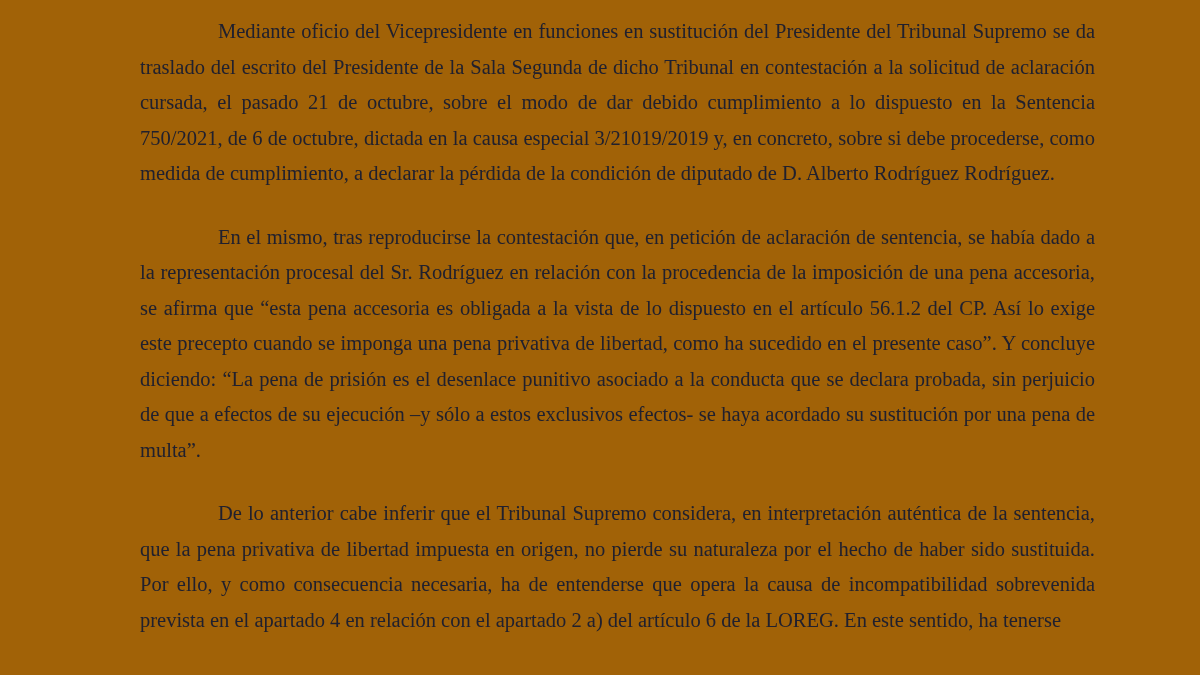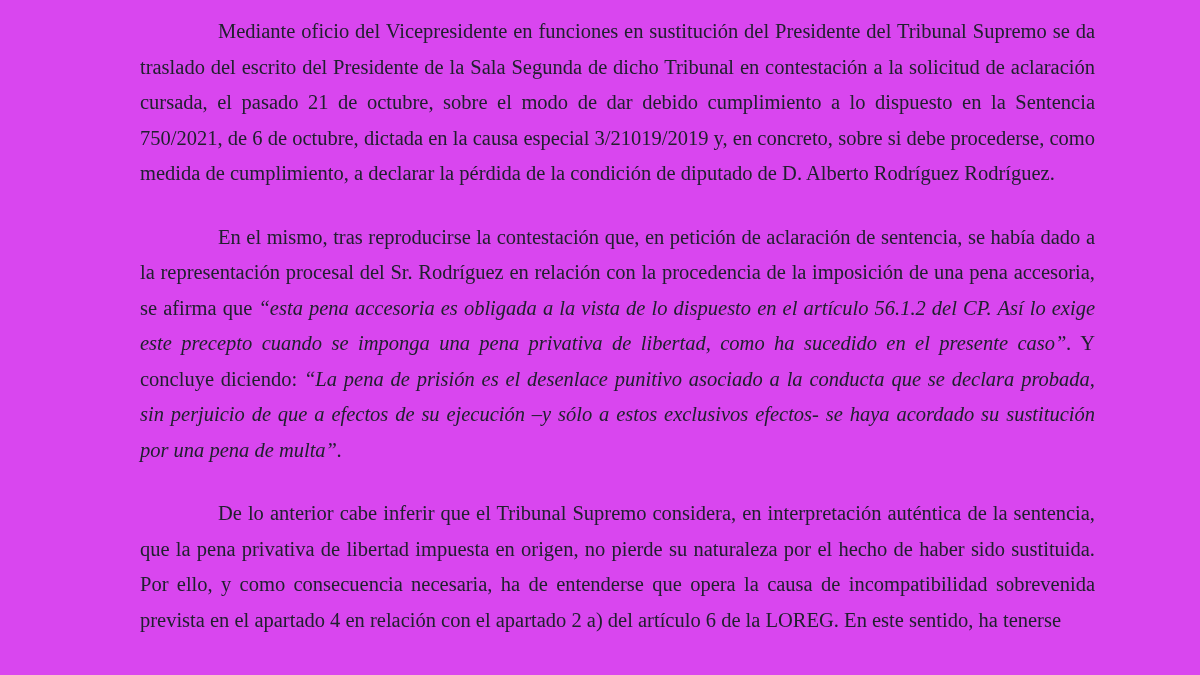--- a/index.html
+++ b/index.html
@@ -11,21 +11,21 @@
     width: 1200px;
     height: 675px;
     overflow: hidden;
     font-family: "Liberation Serif", "DejaVu Serif", serif;
     color: #1b1b2b;
   }
   .page {
     position: relative;
     width: 1200px;
     height: 675px;
-    background: #d946ef;
+    background: #a16207;
     box-sizing: border-box;
     padding: 14px 105px 0 140px;
   }
   .doc-body {
     font-size: 20.5px;
     line-height: 35.5px;
     text-align: justify;
     text-justify: inter-word;
     color: #20202e;
   }
@@ -33,21 +33,20 @@
     margin: 0 0 0 0;
     text-indent: 78px;
   }
   .para + .para {
     margin-top: 28px;
   }
   .para.clipped {
     
   }
   .quote {
-    font-style: italic;
   }
   
   .doc-body {
     -webkit-font-smoothing: antialiased;
   }
 </style>
 </head>
 <body>
 
 <div class="page">

